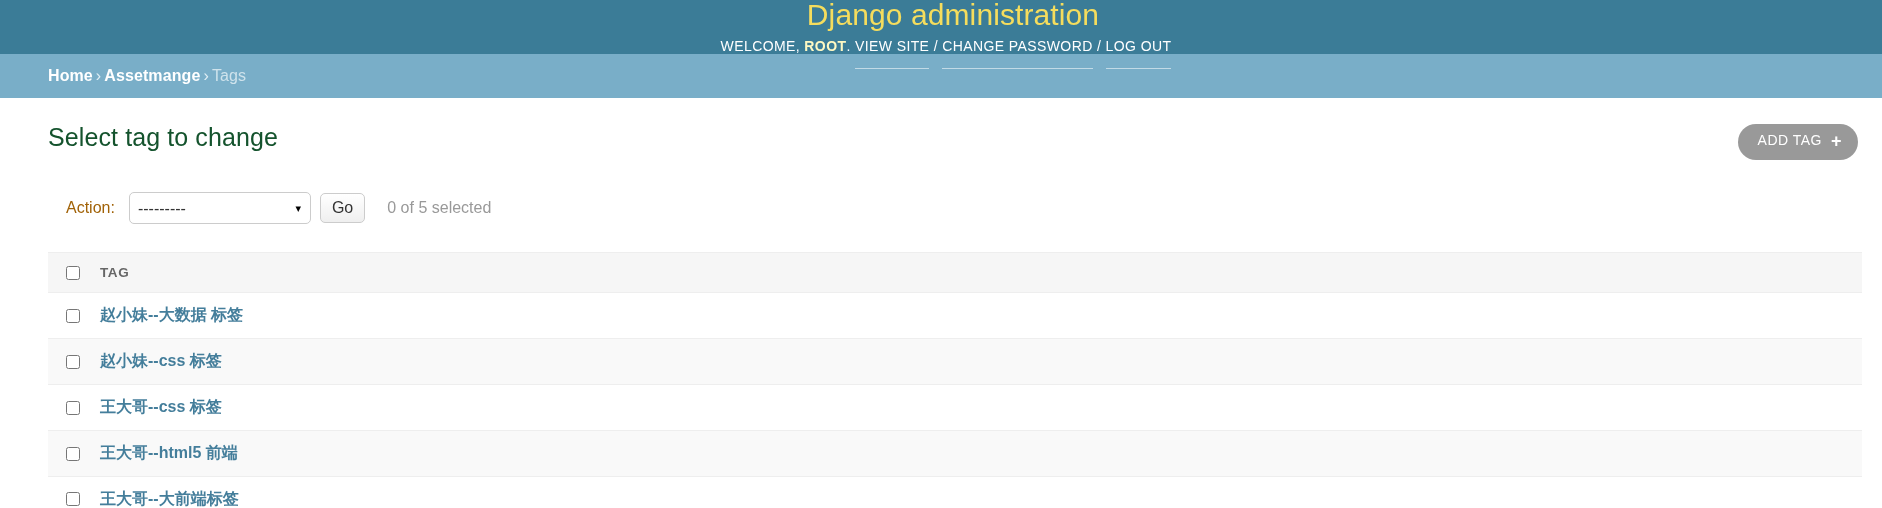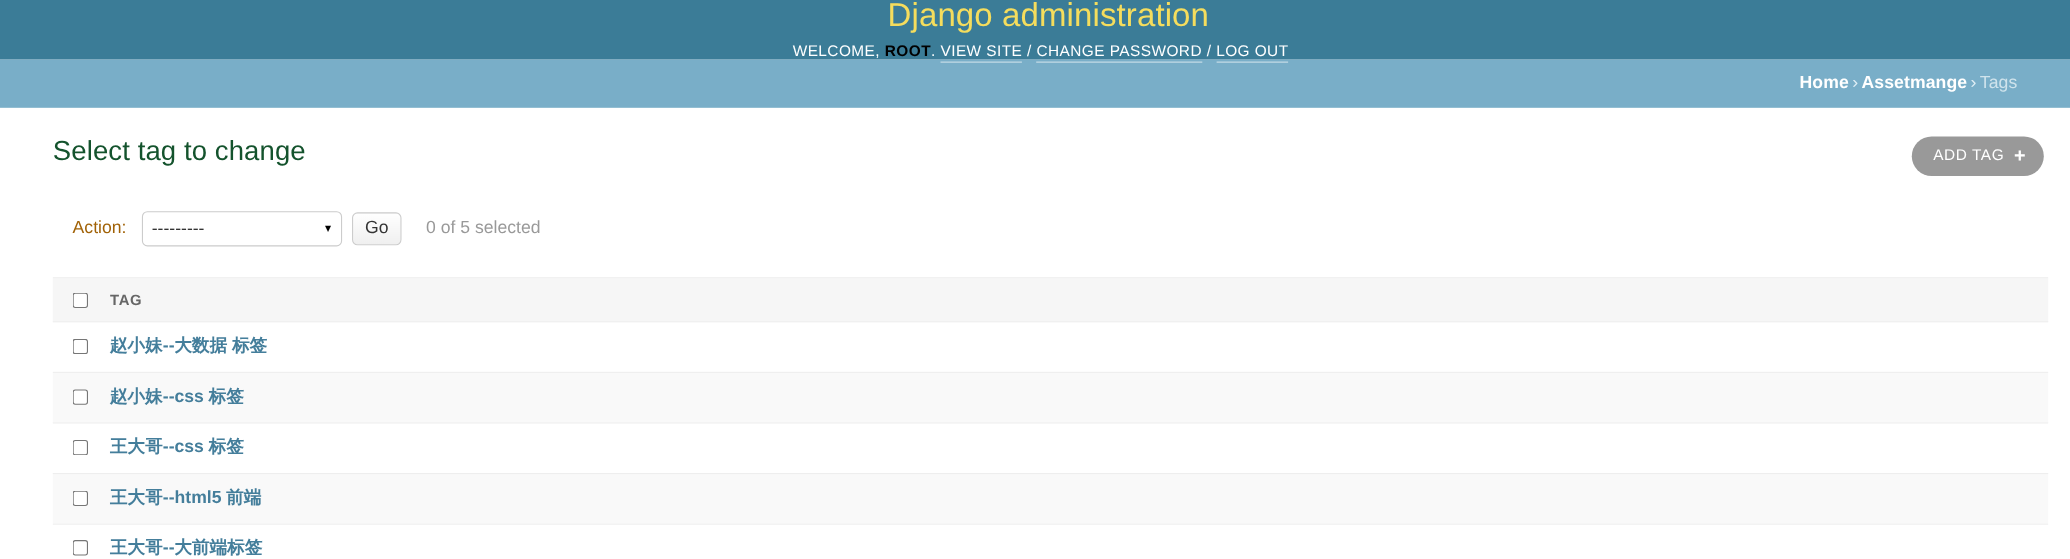--- a/index.html
+++ b/index.html
@@ -39,38 +39,37 @@
   }
   #user-tools {
     font-size: 14px;
     letter-spacing: 0.4px;
     color: #ffffff;
     text-transform: uppercase;
     white-space: nowrap;
     padding-right: 14px;
   }
   #user-tools .welcome-text { color: #ffffff; }
-  #user-tools strong { color: #000000; font-weight: bold; }
+  #user-tools strong { color: #fef9c3; font-weight: bold; }
   #user-tools a {
     color: #ffffff;
     text-decoration: none;
     border-bottom: 1px solid rgba(255,255,255,0.55);
-    padding-bottom: 2px;
+    padding-bottom: 14px;
   }
   #user-tools .sep { color: #ffffff; }
 
   
   div.breadcrumbs {
     background: #79aec8;
     padding: 13px 48px;
     font-size: 16px;
     color: #ffffff;
     font-weight: bold;
     letter-spacing: 0.1px;
-    text-align: right;
   }
   div.breadcrumbs a {
     color: #ffffff;
     text-decoration: none;
     font-weight: bold;
   }
   div.breadcrumbs .crumb-sep {
     color: #dfeef5;
     font-weight: normal;
     padding: 0 3px;

